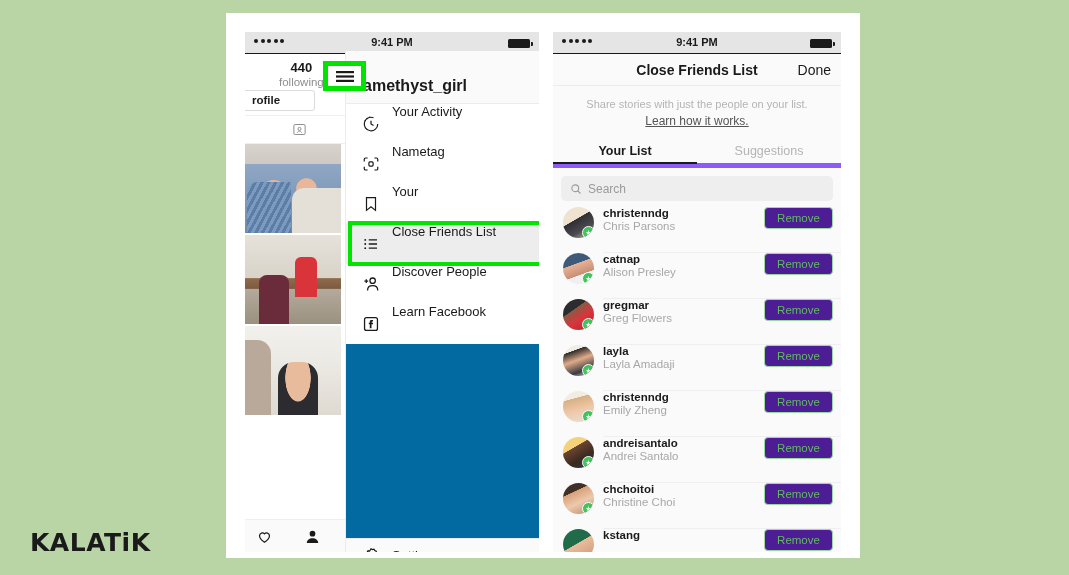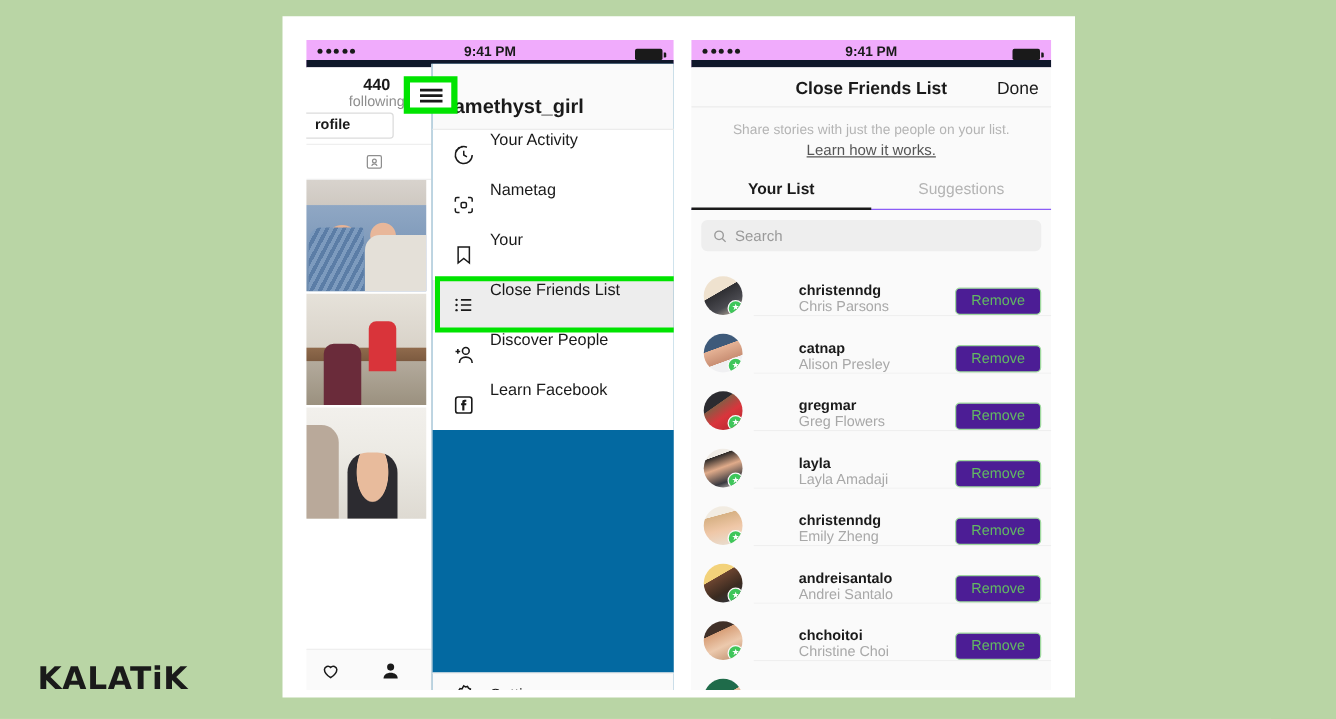--- a/index.html
+++ b/index.html
@@ -28,22 +28,22 @@
   .phone {
     position: absolute; top: 19px; height: 520px;
     background: #ffffff; overflow: hidden;
   }
   .phone-left  { left: 19px;  width: 294px; }
   .phone-right { left: 327px; width: 288px; }
 
   
   .statusbar {
     position: relative; height: 22px;
-    background: #f0abfc;
-    border-bottom: 6px solid #0f172a;
+    background: #e5e5e5;
+    border-bottom: 1px solid #0f172a;
   }
   .sb-dots { position: absolute; left: 9px; top: 7px; display: flex; gap: 2.5px; }
   .sb-dots i { width: 4px; height: 4px; border-radius: 50%; background: #1a1a1a; display:block; }
   .sb-time {
     position: absolute; left: 0; right: 0; top: 4px;
     text-align: center; font-size: 11px; font-weight: 700; color: #1a1a1a;
   }
   .sb-batt {
     position: absolute; right: 9px; top: 7px;
     width: 22px; height: 9px; background: #1a1a1a; border-radius: 1.5px;
@@ -179,43 +179,43 @@
     font-size: 14px; color: #1a1a1a;
   }
   .r-blurb { padding: 11px 14px 9px; text-align: center; background: #fafafa; }
   .r-blurb .b1 { font-size: 11px; color: #b4b4b4; line-height: 14px; }
   .r-blurb .b2 {
     font-size: 12px; color: #555; line-height: 16px;
     text-decoration: underline; display: inline-block; margin-top: 1px;
   }
   .r-tabs {
     position: relative; display: flex; height: 30px; background: #fafafa;
-    border-bottom: 1px solid #8b5cf6;
+    border-bottom: 5px solid #8b5cf6;
   }
   .r-tab {
     flex: 1; text-align: center; font-size: 12.5px; line-height: 26px;
     color: #b4b4b4;
   }
   .r-tab.sel { color: #1a1a1a; font-weight: 700; }
   .r-tab.sel::after {
     content: ""; position: absolute; bottom: -1px; left: 0;
     width: 50%; height: 2px; background: #1a1a1a;
   }
 
   .r-searchwrap { padding: 8px 8px 6px; background: #fafafa; }
   .r-search {
     position: relative; height: 25px; background: #eeeeee;
     border-radius: 5px; display: flex; align-items: center; padding-left: 9px;
   }
   .r-search .ph { font-size: 12px; color: #9a9a9a; margin-left: 6px; }
 
   .r-list { position: relative; background: #fafafa; }
   .r-row {
-    position: relative; height: 45px; display: flex; align-items: flex-end;
-    padding: 0 8px 0 10px; background: #fafafa; gap: 36px;
+    position: relative; height: 45px; display: flex; align-items: flex-start;
+    padding: 0 8px 0 10px; background: #fafafa;
   }
   .avatar {
     position: relative; width: 31px; height: 31px; border-radius: 50%;
     overflow: hidden; flex: none;
   }
   .badge {
     position: absolute; left: 19px; top: 19px;
     width: 13px; height: 13px; border-radius: 50%;
     background: #3ec65a; border: 1.6px solid #fafafa;
     display: flex; align-items: center; justify-content: center;

